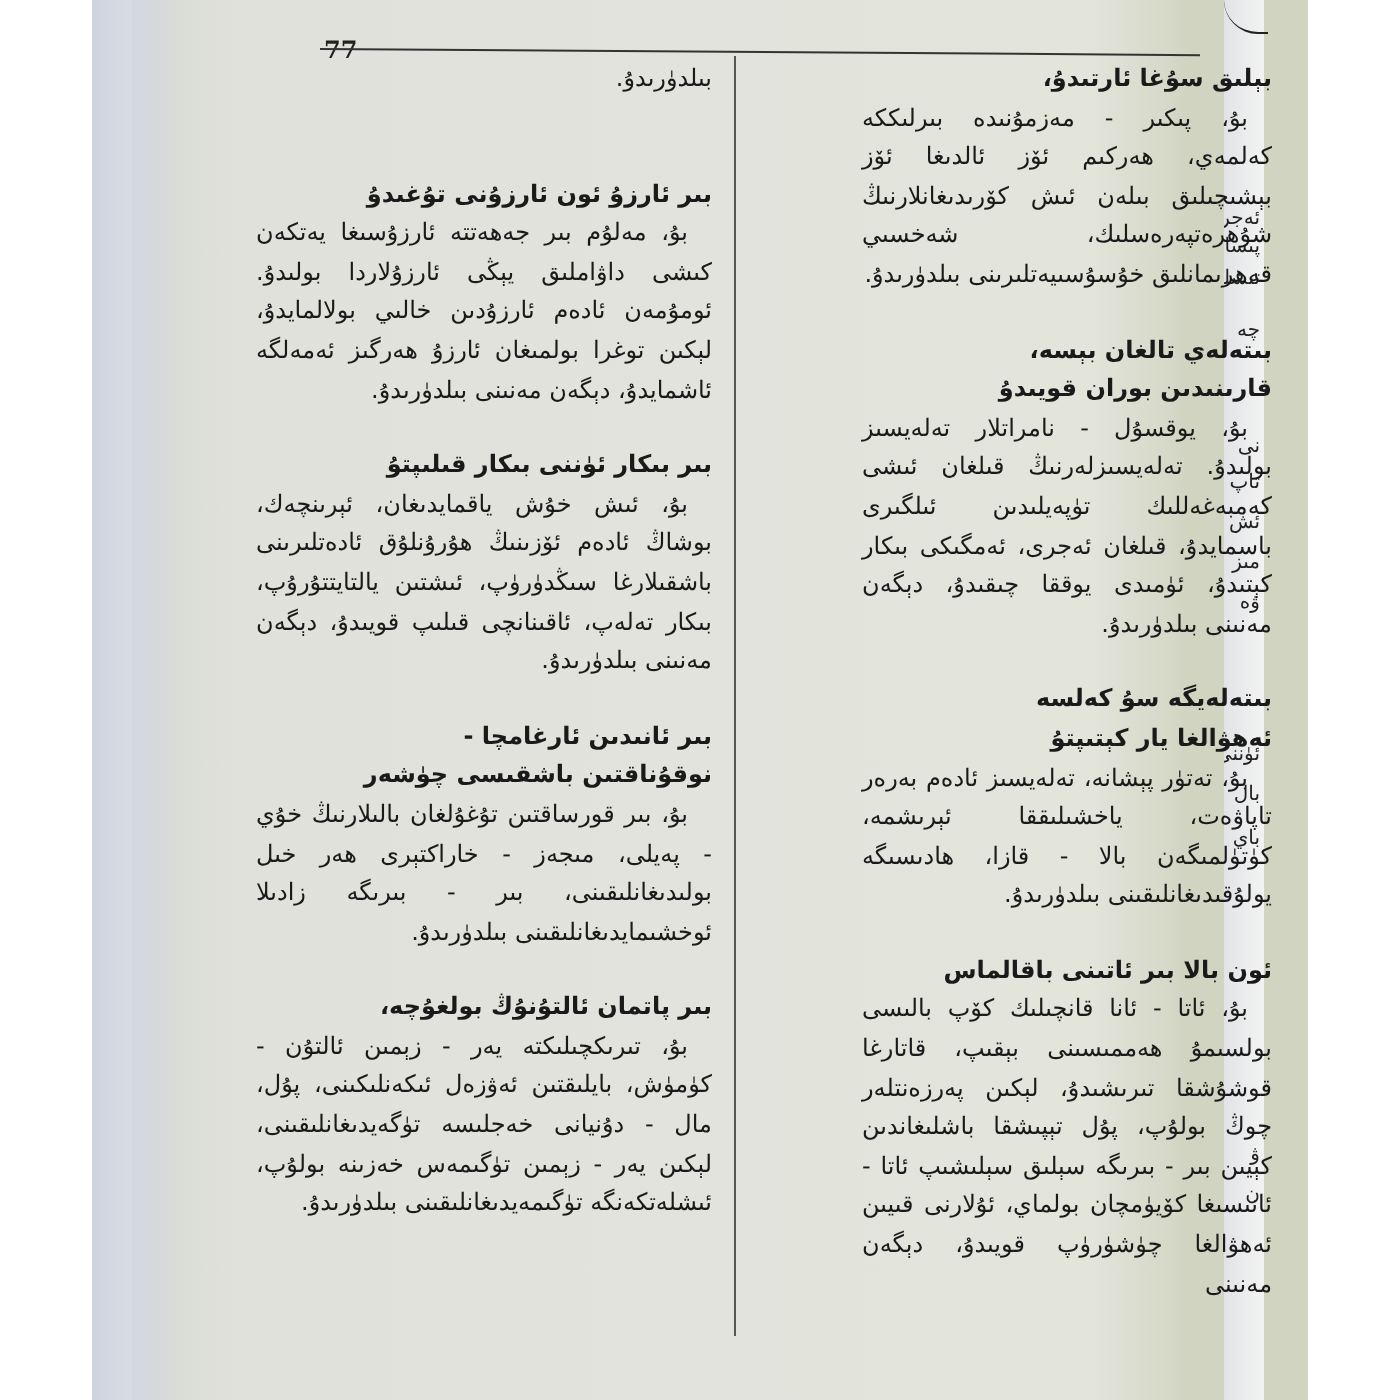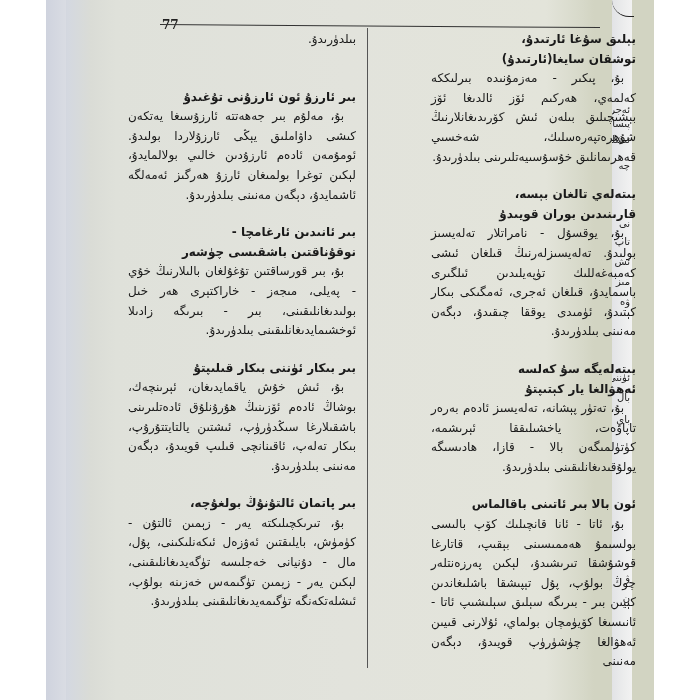--- a/index.html
+++ b/index.html
@@ -80,21 +80,20 @@
 </div>
 <div class="corner-curve"></div>
 
 <div class="page-number">77</div>
 <div class="header-rule"></div>
 <div class="column-divider"></div>
 
 <div class="column col-right">
   <div class="entry">
     <span class="headword">بېلىق سۇغا ئارتىدۇ،</span>
-    <span class="headword">توشقان سايغا(ئارتىدۇ)</span>
     <span class="def">بۇ، پىكىر - مەزمۇنىدە بىرلىككە كەلمەي، ھەركىم ئۆز ئالدىغا ئۆز بېشىچىلىق بىلەن ئىش كۆرىدىغانلارنىڭ شۇھرەتپەرەسلىك، شەخسىي قەھرىمانلىق خۇسۇسىيەتلىرىنى بىلدۈرىدۇ.</span>
   </div>
   <div class="entry">
     <span class="headword">بىتەلەي تالغان بېسە،</span>
     <span class="headword">قارىنىدىن بوران قويىدۇ</span>
     <span class="def">بۇ، يوقسۇل - نامراتلار تەلەيسىز بولىدۇ. تەلەيسىزلەرنىڭ قىلغان ئىشى كەمبەغەللىك تۈپەيلىدىن ئىلگىرى باسمايدۇ، قىلغان ئەجرى، ئەمگىكى بىكار كېتىدۇ، ئۈمىدى يوققا چىقىدۇ، دېگەن مەنىنى بىلدۈرىدۇ.</span>
   </div>
   <div class="entry">
     <span class="headword">بىتەلەيگە سۇ كەلسە</span>
     <span class="headword">ئەھۋالغا يار كېتىپتۇ</span>
@@ -108,25 +107,25 @@
 
 <div class="column col-left">
   <div class="entry" style="margin-bottom:38px">
     <span class="tail">بىلدۈرىدۇ.</span>
   </div>
   <div class="entry">
     <span class="headword">بىر ئارزۇ ئون ئارزۇنى تۇغىدۇ</span>
     <span class="def">بۇ، مەلۇم بىر جەھەتتە ئارزۇسىغا يەتكەن كىشى داۋاملىق يېڭى ئارزۇلاردا بولىدۇ. ئومۇمەن ئادەم ئارزۇدىن خالىي بولالمايدۇ، لېكىن توغرا بولمىغان ئارزۇ ھەرگىز ئەمەلگە ئاشمايدۇ، دېگەن مەنىنى بىلدۈرىدۇ.</span>
   </div>
   <div class="entry">
+    <span class="headword">بىر بىكار ئۈننى بىكار قىلىپتۇ</span>
+    <span class="def">بۇ، ئىش خۇش ياقمايدىغان، ئېرىنچەك، بوشاڭ ئادەم ئۆزىنىڭ ھۇرۇنلۇق ئادەتلىرىنى باشقىلارغا سىڭدۈرۈپ، ئىشتىن يالتايتتۇرۇپ، بىكار تەلەپ، ئاقىنانچى قىلىپ قويىدۇ، دېگەن مەنىنى بىلدۈرىدۇ.</span>
+  </div>
+  <div class="entry">
     <span class="headword">بىر ئانىدىن ئارغامچا -</span>
     <span class="headword">نوقۇناقتىن باشقىسى چۈشەر</span>
     <span class="def">بۇ، بىر قورساقتىن تۇغۇلغان بالىلارنىڭ خۇي - پەيلى، مىجەز - خاراكتېرى ھەر خىل بولىدىغانلىقىنى، بىر - بىرىگە زادىلا ئوخشىمايدىغانلىقىنى بىلدۈرىدۇ.</span>
-  </div>
-  <div class="entry">
-    <span class="headword">بىر بىكار ئۈننى بىكار قىلىپتۇ</span>
-    <span class="def">بۇ، ئىش خۇش ياقمايدىغان، ئېرىنچەك، بوشاڭ ئادەم ئۆزىنىڭ ھۇرۇنلۇق ئادەتلىرىنى باشقىلارغا سىڭدۈرۈپ، ئىشتىن يالتايتتۇرۇپ، بىكار تەلەپ، ئاقىنانچى قىلىپ قويىدۇ، دېگەن مەنىنى بىلدۈرىدۇ.</span>
   </div>
   <div class="entry">
     <span class="headword">بىر پاتمان ئالتۇنۇڭ بولغۇچە،</span>
     <span class="def">بۇ، تىرىكچىلىكتە يەر - زېمىن ئالتۇن - كۈمۈش، بايلىقتىن ئەۋزەل ئىكەنلىكىنى، پۇل، مال - دۇنيانى خەجلىسە تۈگەيدىغانلىقىنى، لېكىن يەر - زېمىن تۈگىمەس خەزىنە بولۇپ، ئىشلەتكەنگە تۈگىمەيدىغانلىقىنى بىلدۈرىدۇ.</span>
   </div>
 </div>
 
 </body></html>

